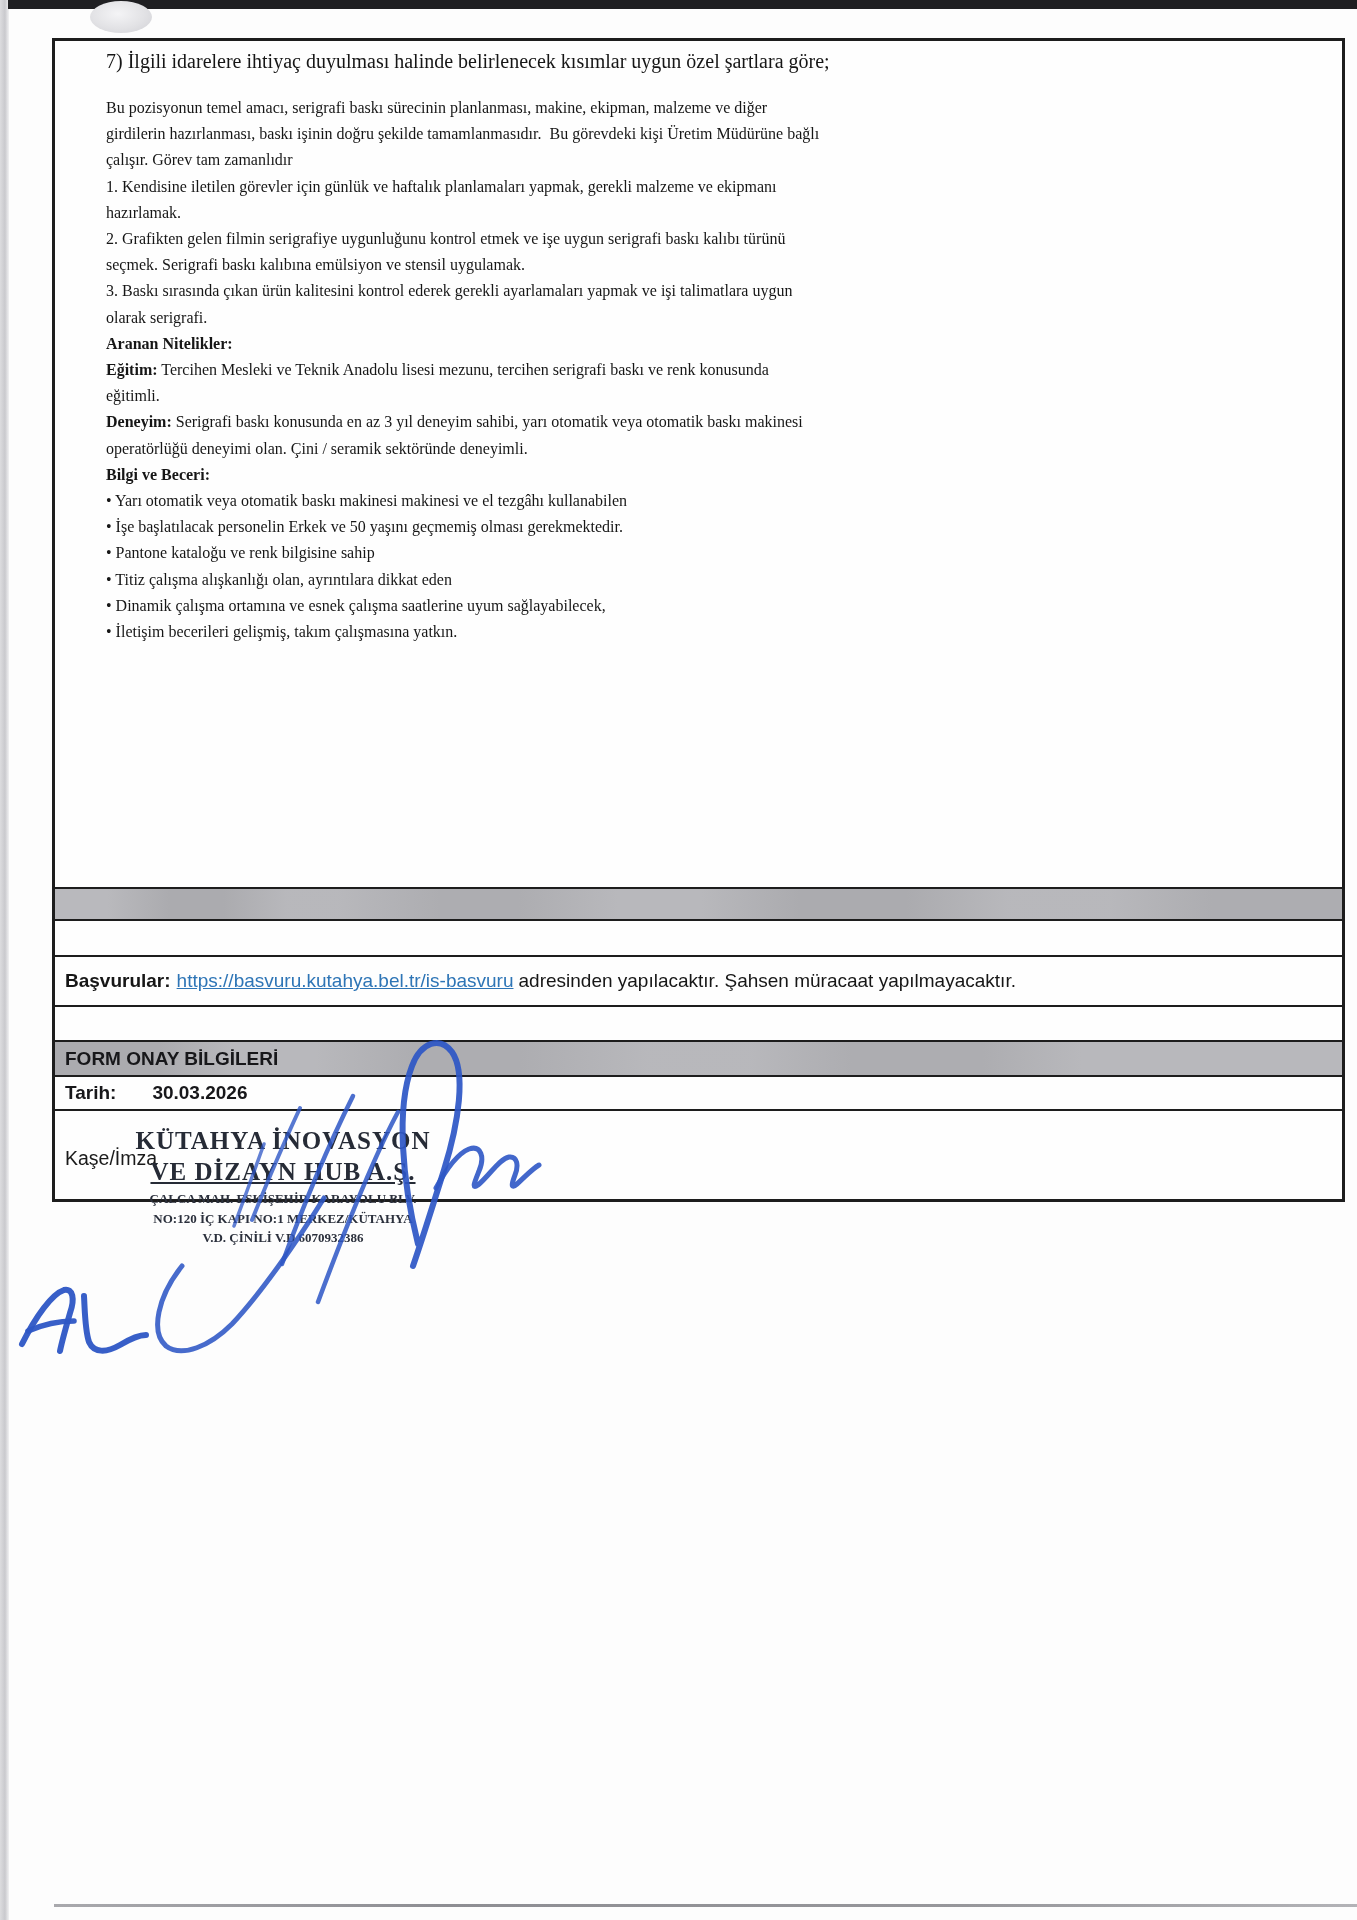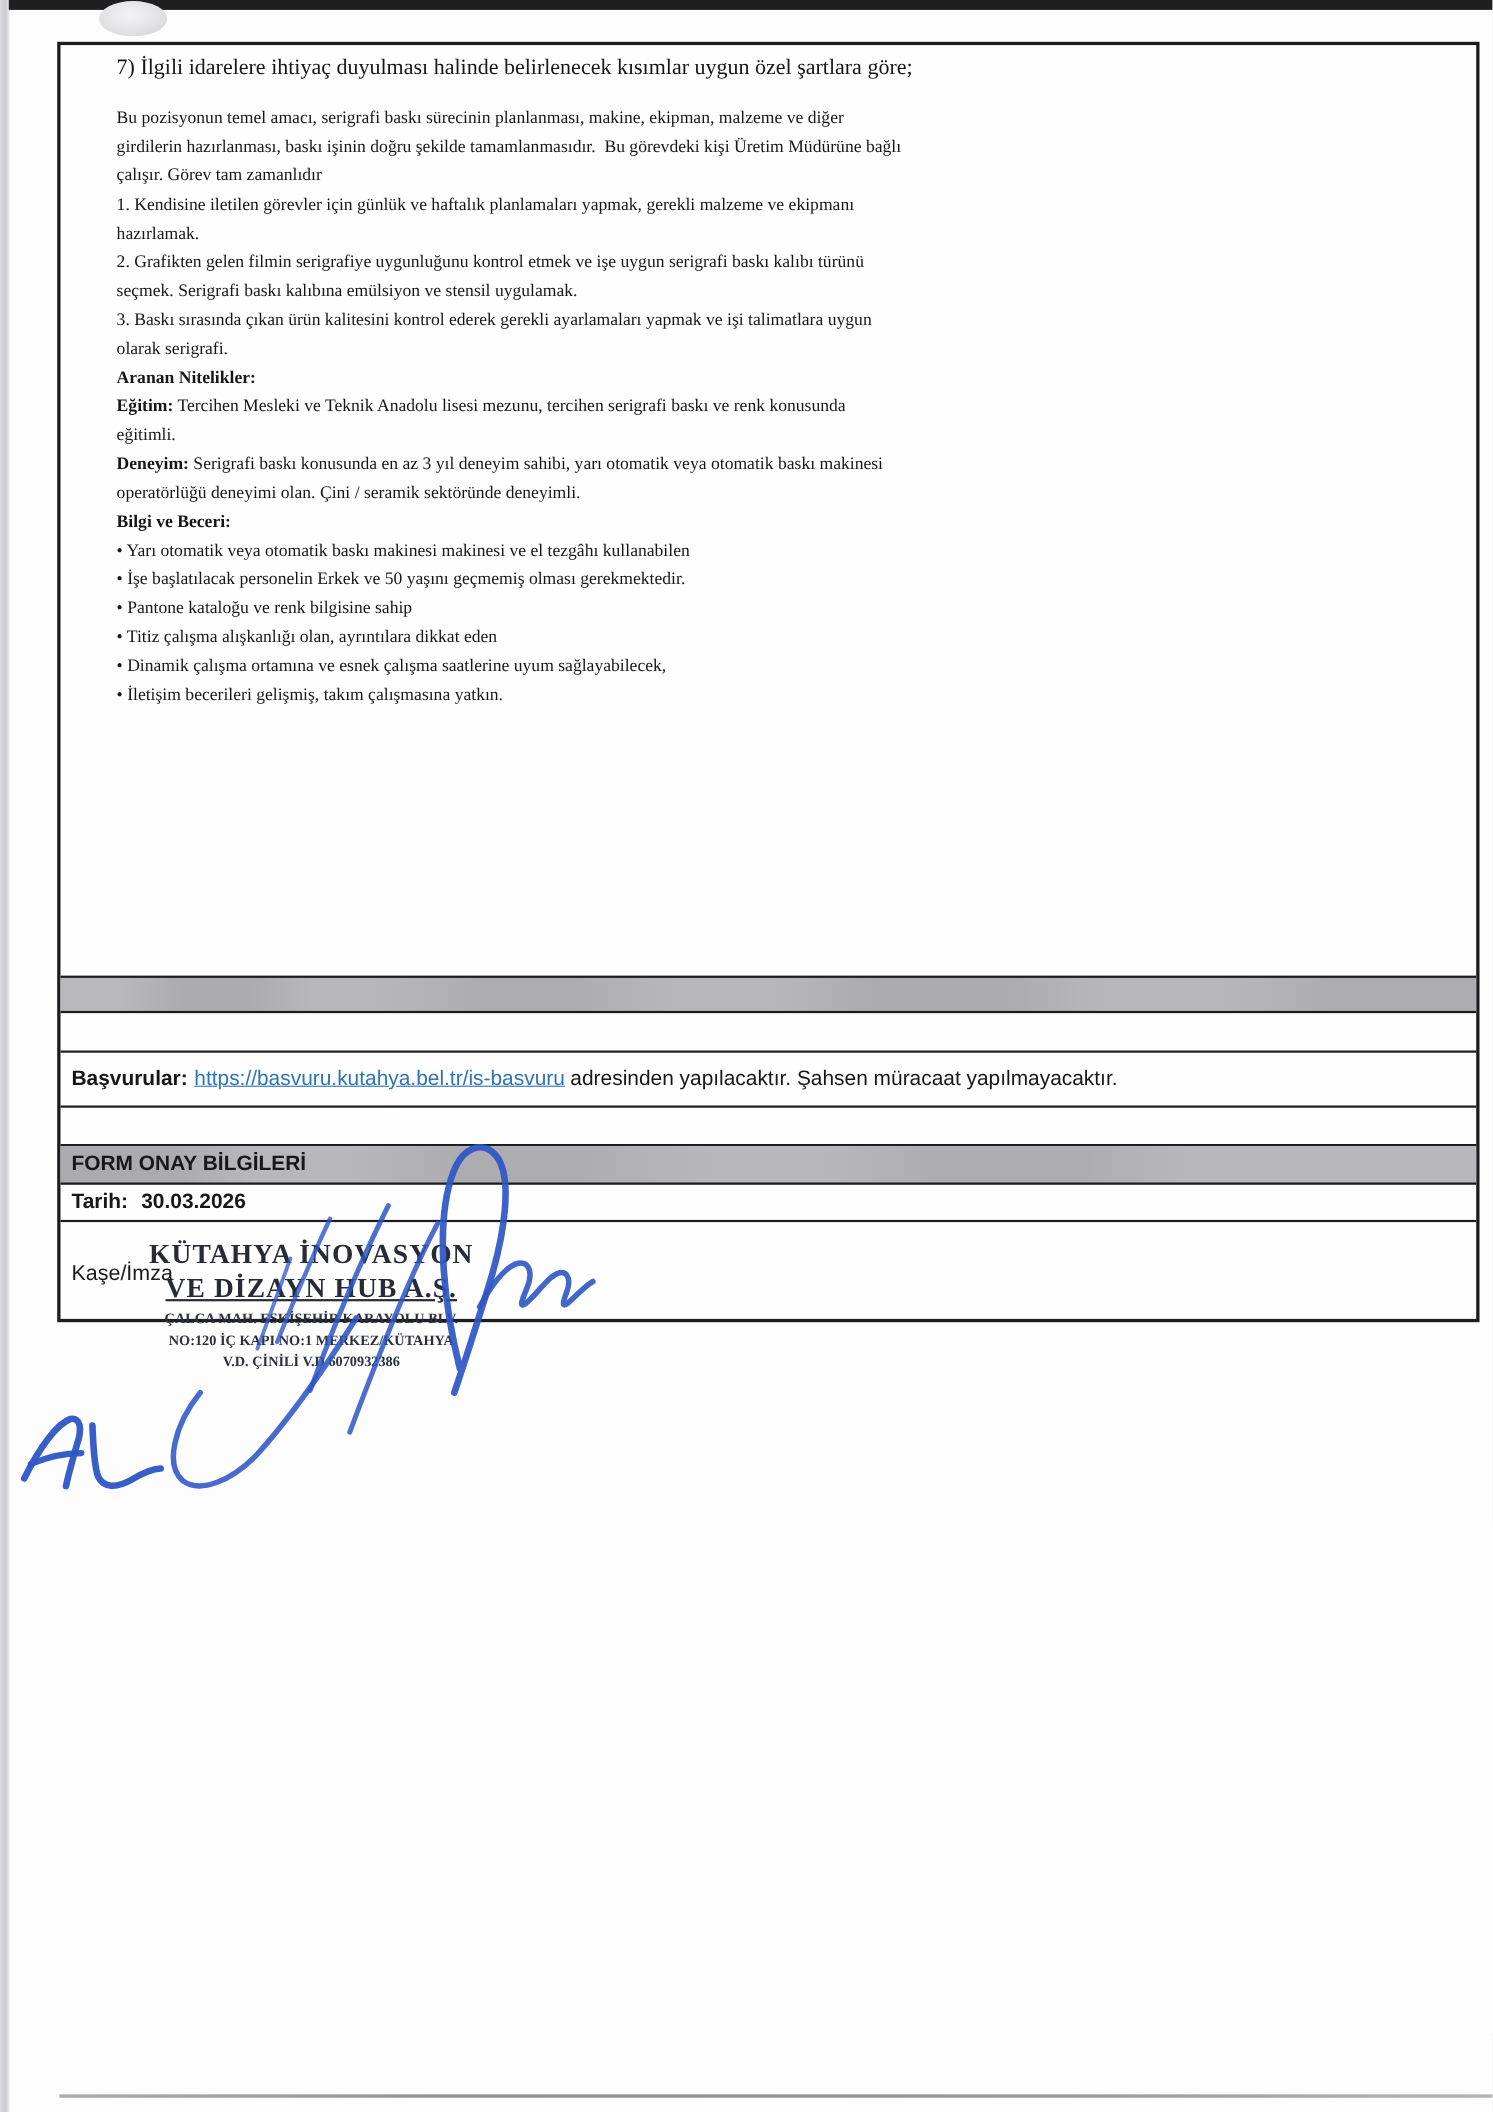--- a/index.html
+++ b/index.html
@@ -30,21 +30,21 @@
   .row-basvuru{height:50px;border-bottom:2px solid #1d1d1d;
     font-family:"Liberation Sans", sans-serif;font-size:19px;
     display:flex;align-items:center;padding:0 10px;}
   .row-empty2{height:35px;border-bottom:2px solid #1d1d1d;}
   .row-formonay{height:35px;background:#b4b4b8;border-bottom:2px solid #1d1d1d;
     font-family:"Liberation Sans", sans-serif;font-weight:bold;font-size:19px;color:#17171a;
     display:flex;align-items:center;padding:0 10px;
     background-image:linear-gradient(90deg, rgba(0,0,0,.05) 0 8%, rgba(255,255,255,.06) 14% 20%, rgba(0,0,0,.04) 28% 36%, rgba(255,255,255,.05) 46% 54%, rgba(0,0,0,.04) 62% 72%, rgba(255,255,255,.06) 80% 100%);}
   .row-tarih{height:34px;border-bottom:2px solid #1d1d1d;
     font-family:"Liberation Sans", sans-serif;font-weight:bold;font-size:19px;color:#17171a;
-    display:flex;align-items:center;padding:0 10px;}
+    display:flex;align-items:center;padding:0 10px;gap:24px;}
   .row-kase{height:80px;font-family:"Liberation Sans", sans-serif;font-size:19.5px;color:#1a1a1a;
     padding:36px 0 0 10px;}
   
   #header-line{font-size:20px;line-height:26px;margin-bottom:21px;}
   .body-line{font-size:16px;line-height:26.2px;white-space:pre-wrap;}
   .body-line b{font-weight:bold;}
   
   .basvuru-label{font-weight:bold;margin-right:6px;}
   a.basvuru-link{color:#2e75b6;text-decoration:underline;margin-right:5px;cursor:pointer;}
   .tarih-value{margin-left:12px;}

